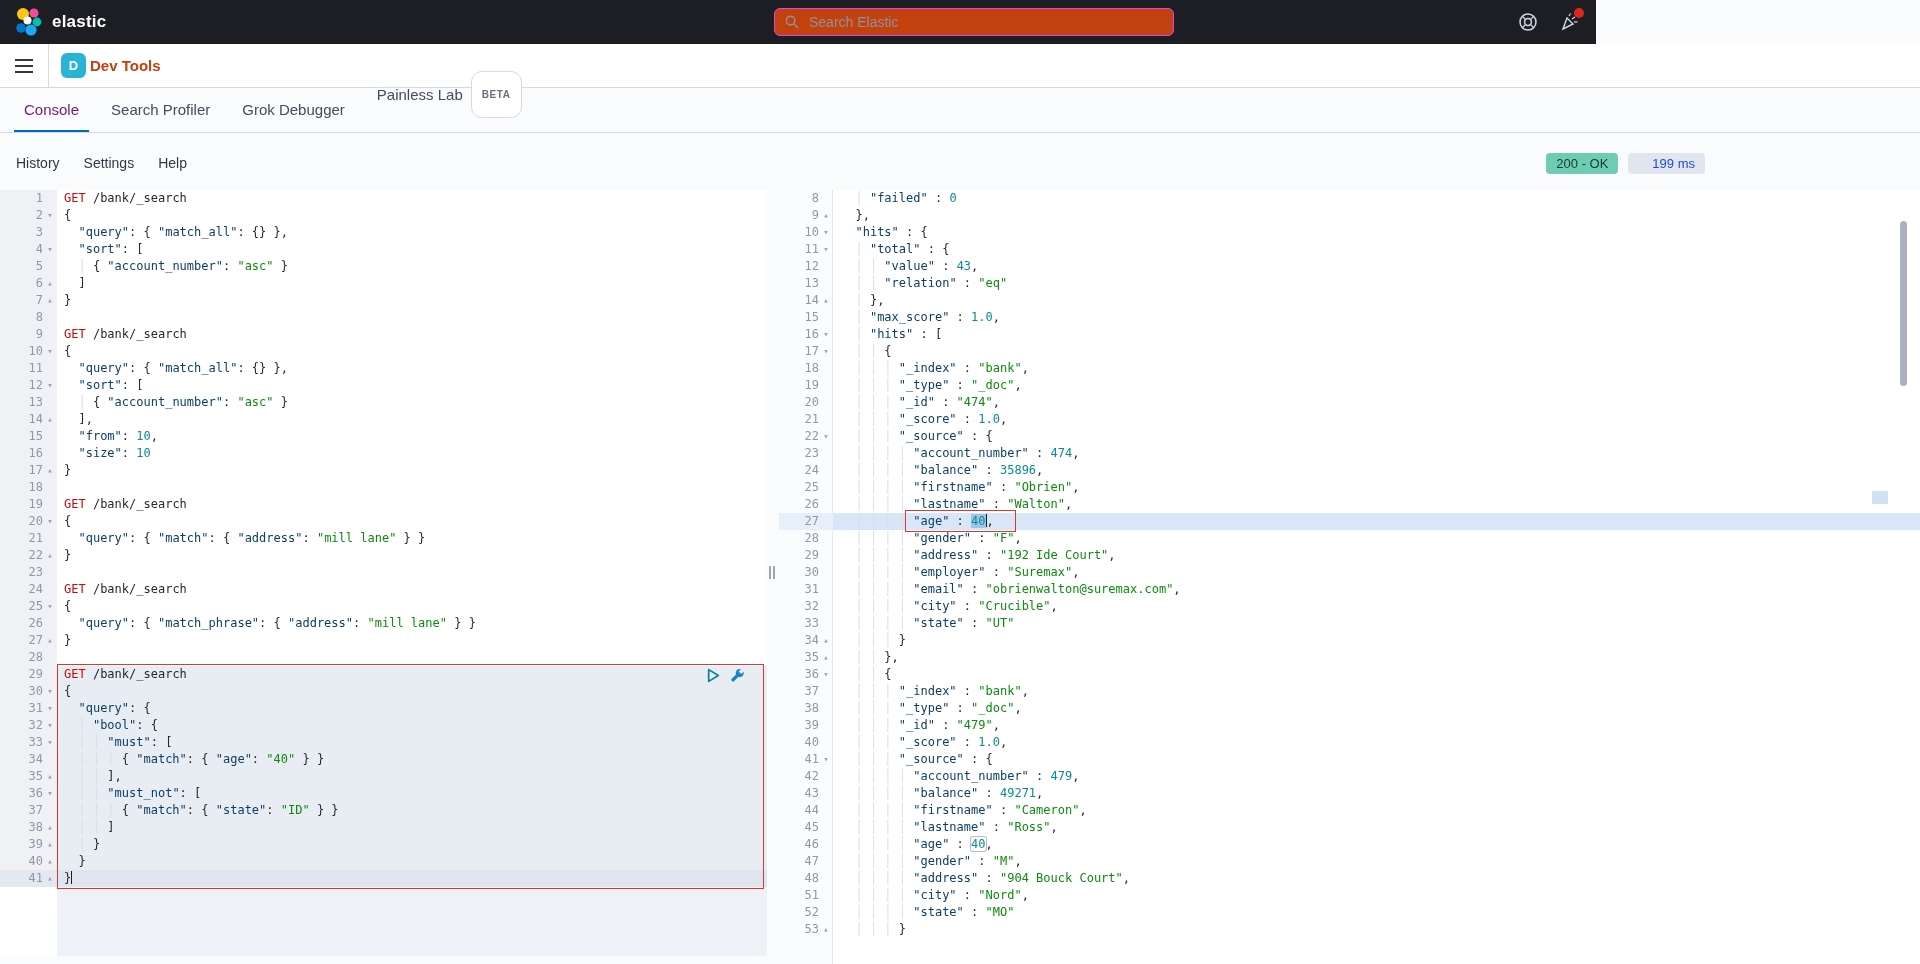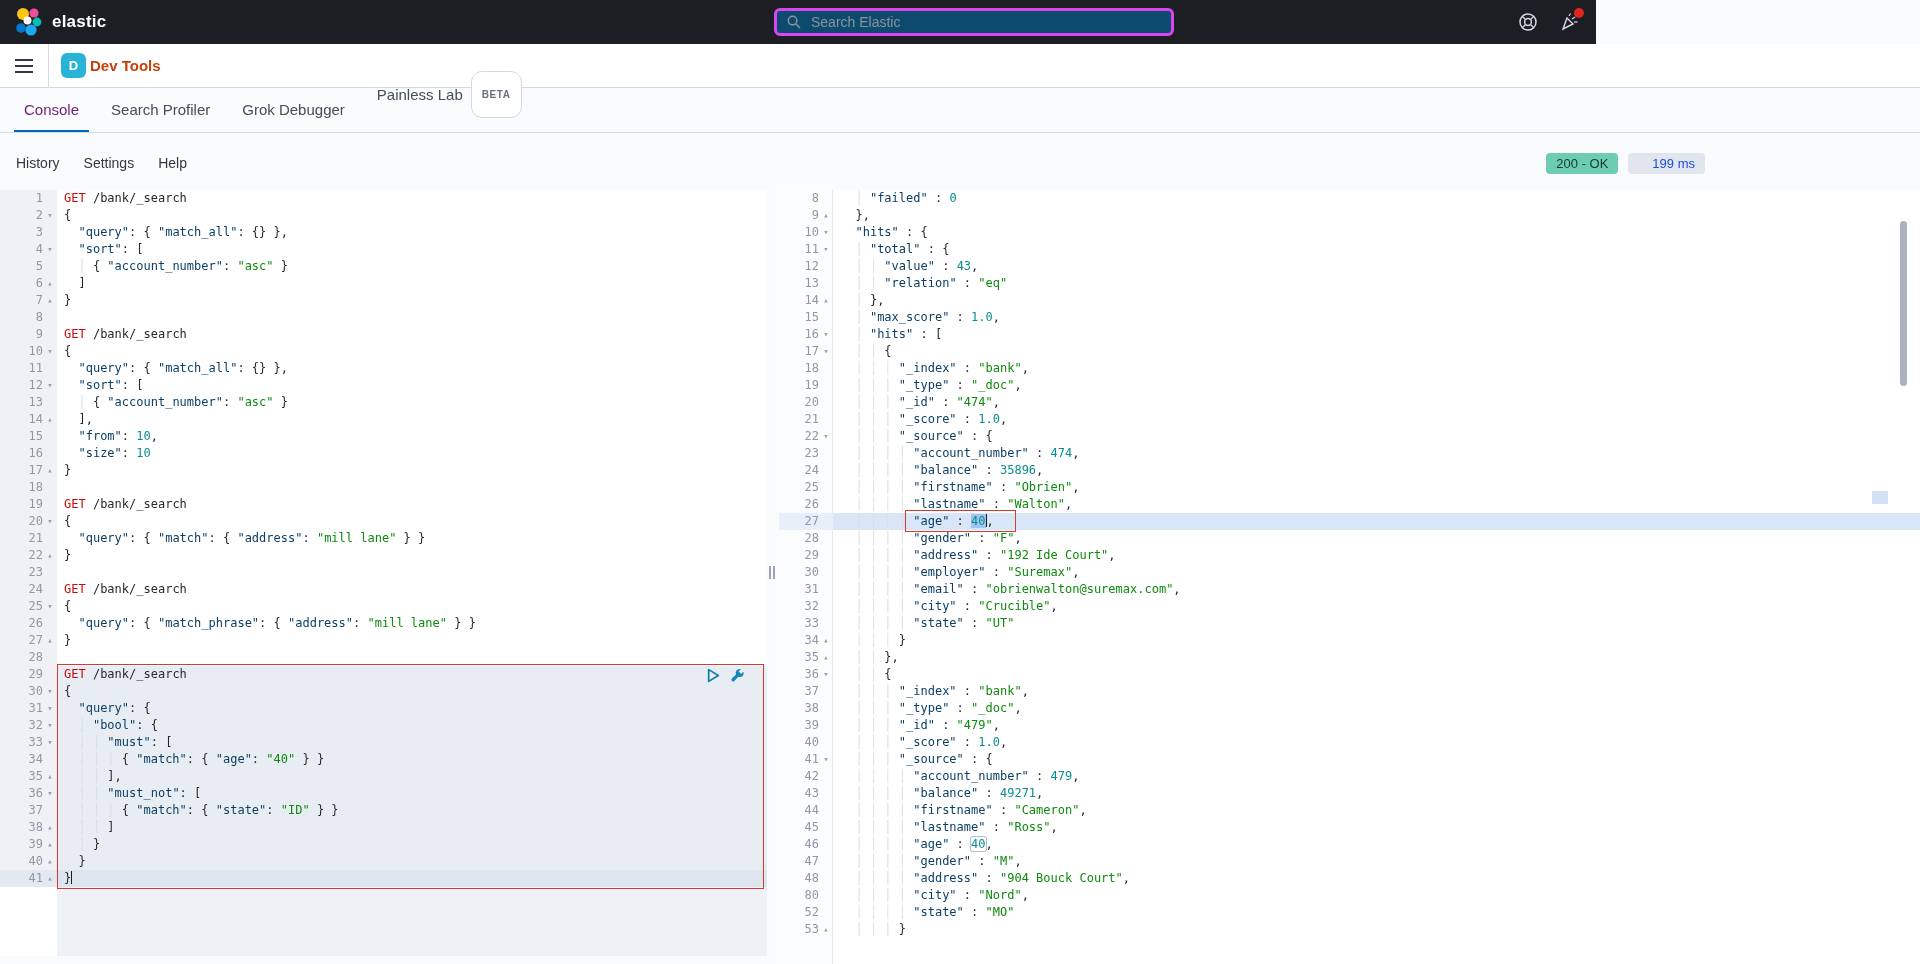--- a/index.html
+++ b/index.html
@@ -2,21 +2,21 @@
 <html><head>
 <meta charset="utf-8">
 <style>
   html,body{margin:0;padding:0;}
   body{width:1920px;height:964px;overflow:hidden;position:relative;background:#fafbfd;
        font-family:"Liberation Sans",sans-serif;color:#343741;}
   
   .topbar{position:absolute;left:0;top:0;width:1596px;height:44px;background:#1d1e24;display:flex;align-items:center;}
   .brand{display:flex;align-items:center;gap:10px;margin-left:14px;}
   .brand-text{color:#fff;font-size:17px;font-weight:bold;letter-spacing:.2px;}
-  .searchbox{position:absolute;left:774px;top:8px;width:400px;height:28px;background:#0c4a6e;border:3px solid #d946ef;border-radius:6px;display:flex;align-items:center;box-sizing:border-box;}
+  .searchbox{position:absolute;left:774px;top:8px;width:400px;height:28px;background:#c2410c;border:1px solid #d946ef;border-radius:6px;display:flex;align-items:center;box-sizing:border-box;}
   .searchbox svg{margin:0 8px 0 10px;flex:none;}
   .searchbox input{background:transparent;border:none;outline:none;color:#d4dae5;font-size:14px;width:330px;font-family:"Liberation Sans",sans-serif;}
   .searchbox input::placeholder{color:#8d93a0;}
   .topbar-icons{position:absolute;right:16px;top:0;height:44px;display:flex;align-items:center;gap:22px;}
   .icon-btn{position:relative;width:20px;height:20px;cursor:pointer;}
   .notif-dot{position:absolute;right:-4px;top:-4px;width:10px;height:10px;border-radius:50%;background:#e0261c;}
   
   .navbar{position:absolute;left:0;top:44px;width:1920px;height:44px;background:#fff;border-bottom:1px solid #d3dae6;box-sizing:border-box;display:flex;align-items:center;}
   .menu-btn{width:48px;height:100%;display:flex;align-items:center;justify-content:center;border-right:1px solid #d3dae6;cursor:pointer;}
   .space-avatar{width:25px;height:25px;border-radius:6px;background:#29b3d6;color:#fff;font-size:13px;font-weight:bold;display:flex;align-items:center;justify-content:center;margin-left:12px;cursor:pointer;}
@@ -262,20 +262,20 @@
       <div class="row"><div class="gut"><span class="lnum">39</span><span class="fold"></span></div><div class="codecell"><span class="ind">  │ │ │ </span><span class="tk k">"_id"</span><span class="tk d"> : </span><span class="tk s">"479"</span><span class="tk d">,</span></div></div>
       <div class="row"><div class="gut"><span class="lnum">40</span><span class="fold"></span></div><div class="codecell"><span class="ind">  │ │ │ </span><span class="tk k">"_score"</span><span class="tk d"> : </span><span class="tk n">1.0</span><span class="tk d">,</span></div></div>
       <div class="row"><div class="gut"><span class="lnum">41</span><span class="fold">▾</span></div><div class="codecell"><span class="ind">  │ │ │ </span><span class="tk k">"_source"</span><span class="tk d"> : {</span></div></div>
       <div class="row"><div class="gut"><span class="lnum">42</span><span class="fold"></span></div><div class="codecell"><span class="ind">  │ │ │ │ </span><span class="tk k">"account_number"</span><span class="tk d"> : </span><span class="tk n">479</span><span class="tk d">,</span></div></div>
       <div class="row"><div class="gut"><span class="lnum">43</span><span class="fold"></span></div><div class="codecell"><span class="ind">  │ │ │ │ </span><span class="tk k">"balance"</span><span class="tk d"> : </span><span class="tk n">49271</span><span class="tk d">,</span></div></div>
       <div class="row"><div class="gut"><span class="lnum">44</span><span class="fold"></span></div><div class="codecell"><span class="ind">  │ │ │ │ </span><span class="tk k">"firstname"</span><span class="tk d"> : </span><span class="tk s">"Cameron"</span><span class="tk d">,</span></div></div>
       <div class="row"><div class="gut"><span class="lnum">45</span><span class="fold"></span></div><div class="codecell"><span class="ind">  │ │ │ │ </span><span class="tk k">"lastname"</span><span class="tk d"> : </span><span class="tk s">"Ross"</span><span class="tk d">,</span></div></div>
       <div class="row"><div class="gut"><span class="lnum">46</span><span class="fold"></span></div><div class="codecell"><span class="ind">  │ │ │ │ </span><span class="tk k">"age"</span><span class="tk d"> : </span><span class="tk n box">40</span><span class="tk d">,</span></div></div>
       <div class="row"><div class="gut"><span class="lnum">47</span><span class="fold"></span></div><div class="codecell"><span class="ind">  │ │ │ │ </span><span class="tk k">"gender"</span><span class="tk d"> : </span><span class="tk s">"M"</span><span class="tk d">,</span></div></div>
       <div class="row"><div class="gut"><span class="lnum">48</span><span class="fold"></span></div><div class="codecell"><span class="ind">  │ │ │ │ </span><span class="tk k">"address"</span><span class="tk d"> : </span><span class="tk s">"904 Bouck Court"</span><span class="tk d">,</span></div></div>
-      <div class="row"><div class="gut"><span class="lnum">80</span><span class="fold"></span></div><div class="codecell"><span class="ind">  │ │ │ │ </span><span class="tk k">"city"</span><span class="tk d"> : </span><span class="tk s">"Nord"</span><span class="tk d">,</span></div></div>
+      <div class="row"><div class="gut"><span class="lnum">51</span><span class="fold"></span></div><div class="codecell"><span class="ind">  │ │ │ │ </span><span class="tk k">"city"</span><span class="tk d"> : </span><span class="tk s">"Nord"</span><span class="tk d">,</span></div></div>
       <div class="row"><div class="gut"><span class="lnum">52</span><span class="fold"></span></div><div class="codecell"><span class="ind">  │ │ │ │ </span><span class="tk k">"state"</span><span class="tk d"> : </span><span class="tk s">"MO"</span></div></div>
       <div class="row"><div class="gut"><span class="lnum">53</span><span class="fold">▴</span></div><div class="codecell"><span class="ind">  │ │ │ </span><span class="tk d">}</span></div></div>
     </div>
   <div class="age-box"></div>
   <div class="vscroll"></div>
   <div class="scroll-marker"></div>
 </div>
 
 </body></html>

